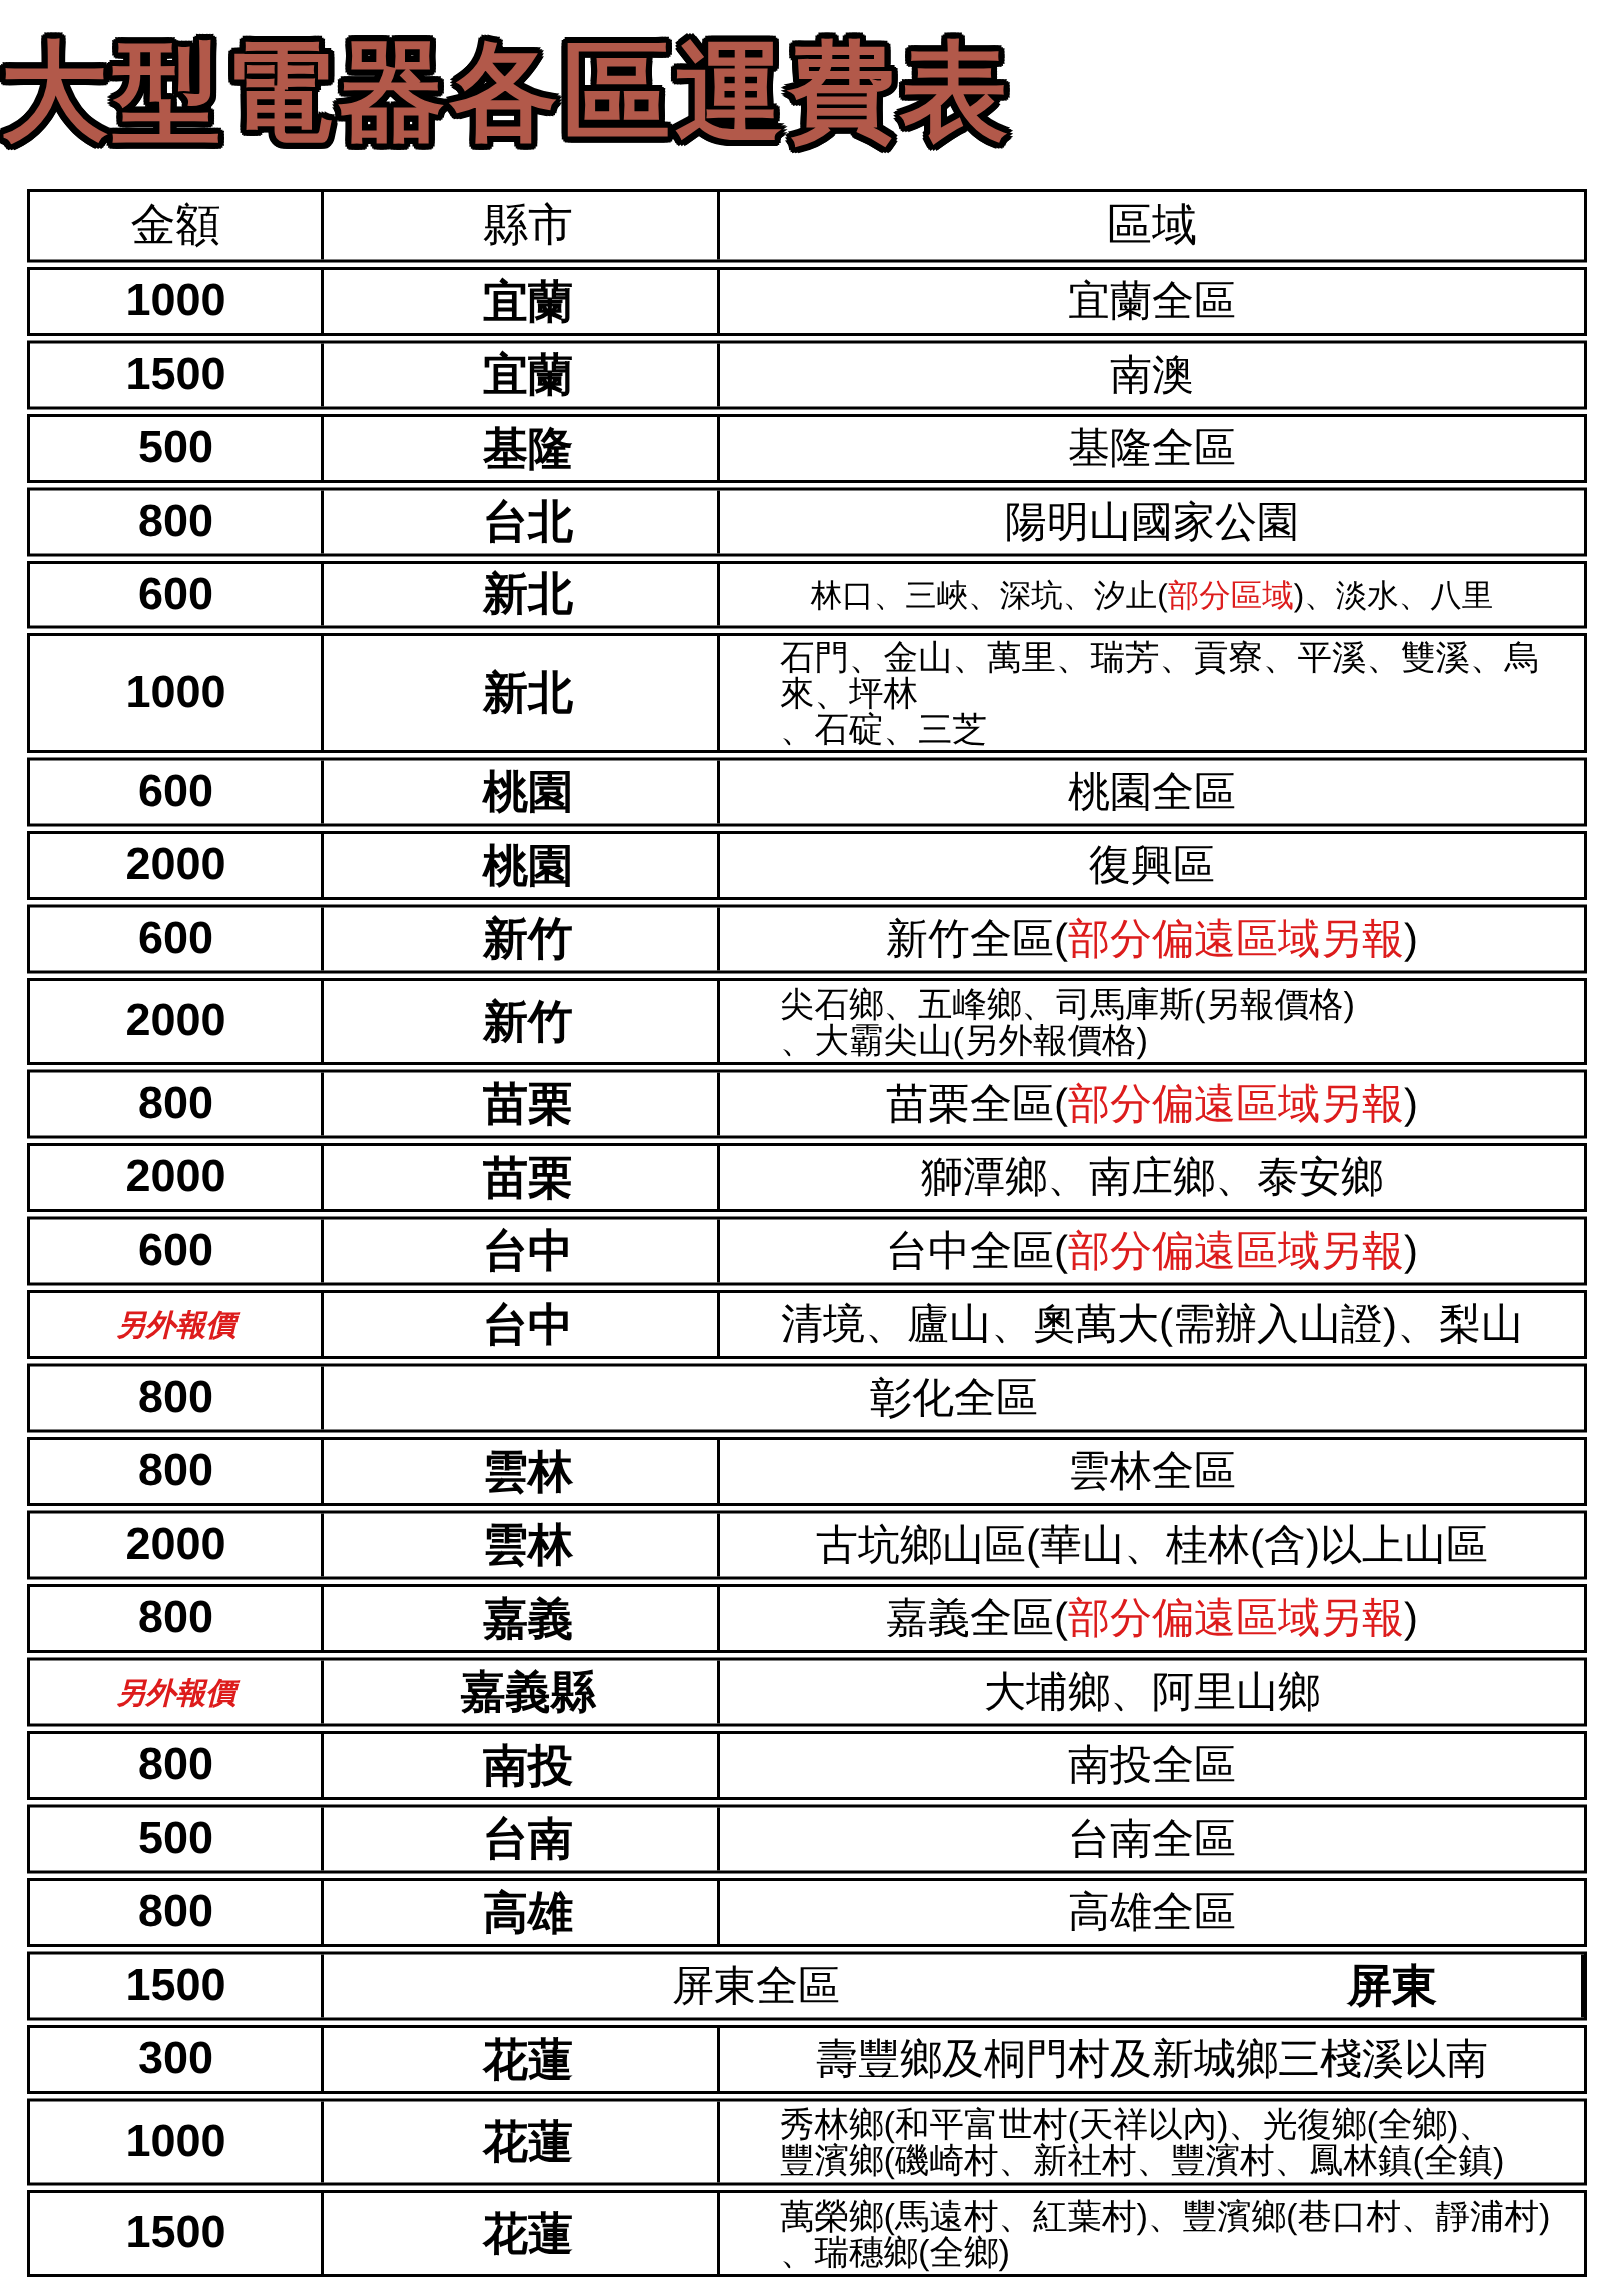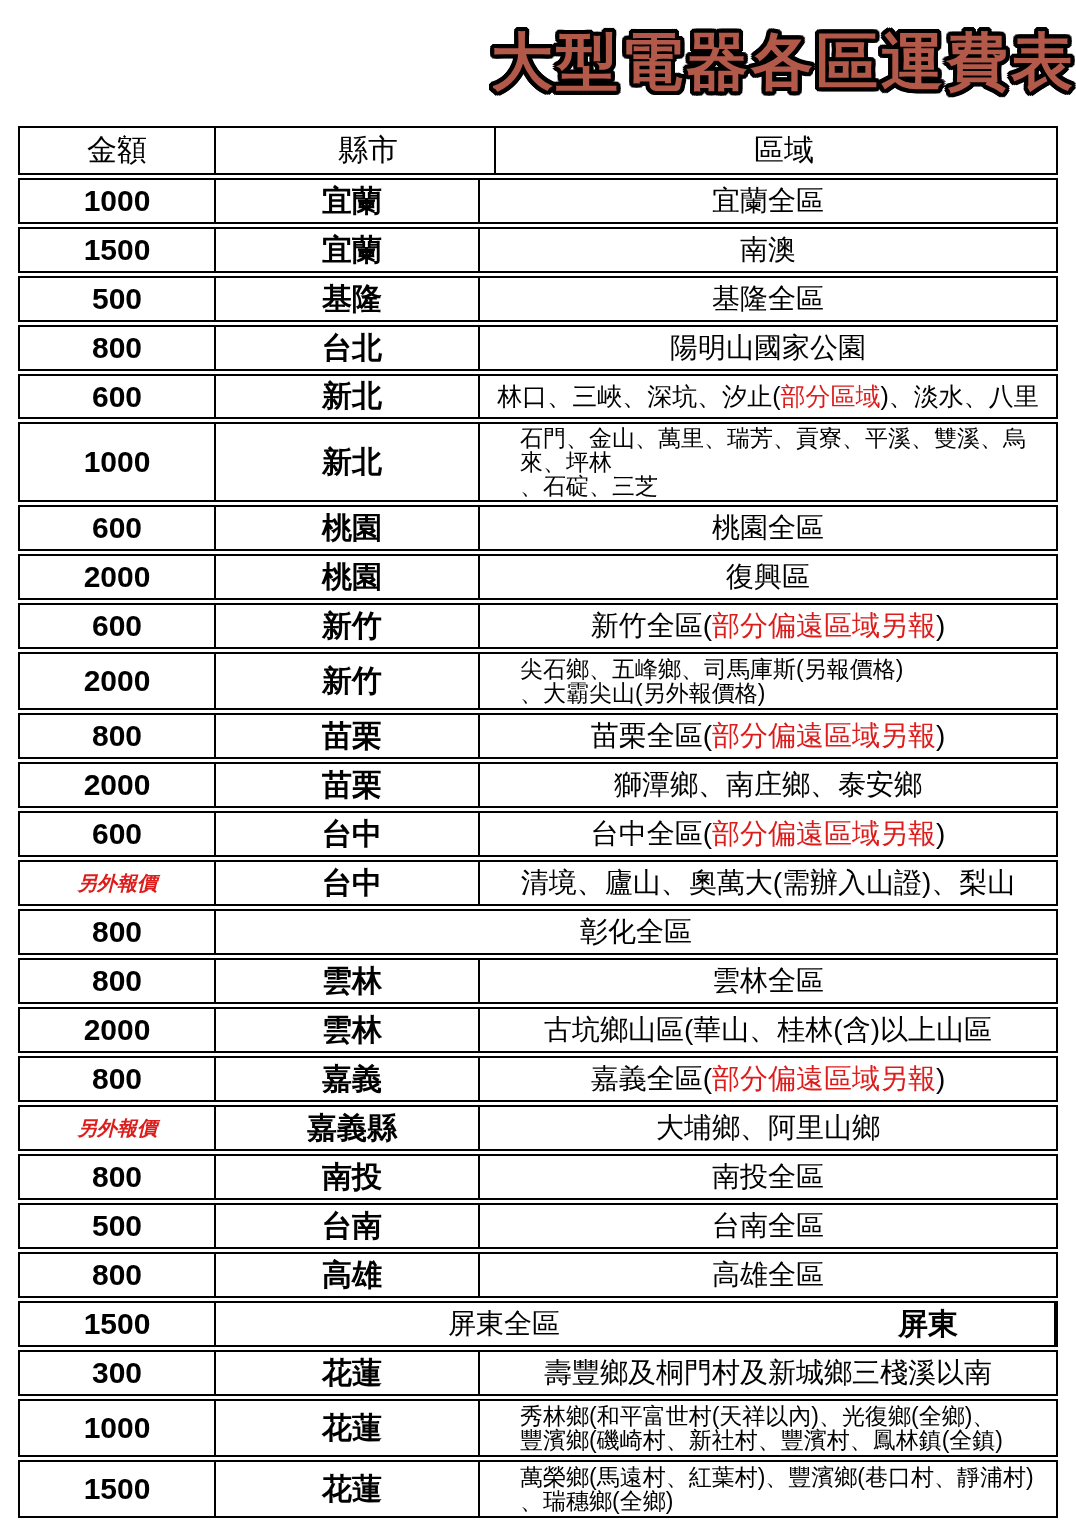--- a/index.html
+++ b/index.html
@@ -6,22 +6,22 @@
   body{
     width:1076px;height:1522px;overflow:hidden;
     font-family:"Liberation Sans",sans-serif;
     -webkit-font-smoothing:antialiased;
   }
   .page{width:1076px;height:1522px;position:relative;}
 
   
   .title{
     margin:6px 0 8px 0;
-    text-align:right;
-    font-size:62px;
+    text-align:left;
+    font-size:72px;
     font-weight:bold;
     letter-spacing:3px;
     line-height:112px;
     color:var(--title-color,#b2594a);
     text-shadow:
       -4px 0 0 #000, 4px 0 0 #000, 0 -4px 0 #000, 0 4px 0 #000,
       -3px -3px 0 #000, 3px -3px 0 #000, -3px 3px 0 #000, 3px 3px 0 #000,
       -4px 2px 0 #000, 4px 2px 0 #000, -4px -2px 0 #000, 4px -2px 0 #000,
       -2px 4px 0 #000, 2px 4px 0 #000, -2px -4px 0 #000, 2px -4px 0 #000;
   }
@@ -34,21 +34,21 @@
   .t-row{
     display:flex;
     align-items:stretch;
     border:2px solid var(--border-color,#000);
     margin-top:3px;
     min-height:38px;
     box-sizing:border-box;
     background:#fff;
   }
   .t-row.tall{min-height:58px;}
-  .t-row.head{min-height:40px;margin-top:0;gap:16px;}
+  .t-row.head{min-height:40px;margin-top:0;}
   .cell{
     display:flex;
     flex-direction:column;
     justify-content:center;
     box-sizing:border-box;
     color:#000;
   }
   .c-amount{
     width:196px;
     border-right:2px solid var(--border-color,#000);
@@ -68,21 +68,21 @@
     margin-left:10px;
   }
   .c-region{
     flex:1;
     font-size:28px;
     font-weight:normal;
     padding:2px 8px;
   }
   .c-region.center{align-items:center;text-align:center;}
   .c-region.left{align-items:flex-start;text-align:left;}
-  .c-region.size-m{font-size:25px;text-align:center;}
+  .c-region.size-m{font-size:21px;text-align:center;}
   .c-region.multi{font-size:23px;line-height:24px;padding-left:40px;}
   .c-region .line{display:block;}
   .head .cell{font-weight:normal;font-size:30px;}
   .red{color:var(--red-color,#dd1c1c);}
 </style>
 </head>
 <body>
 
 <div class="page">
 

